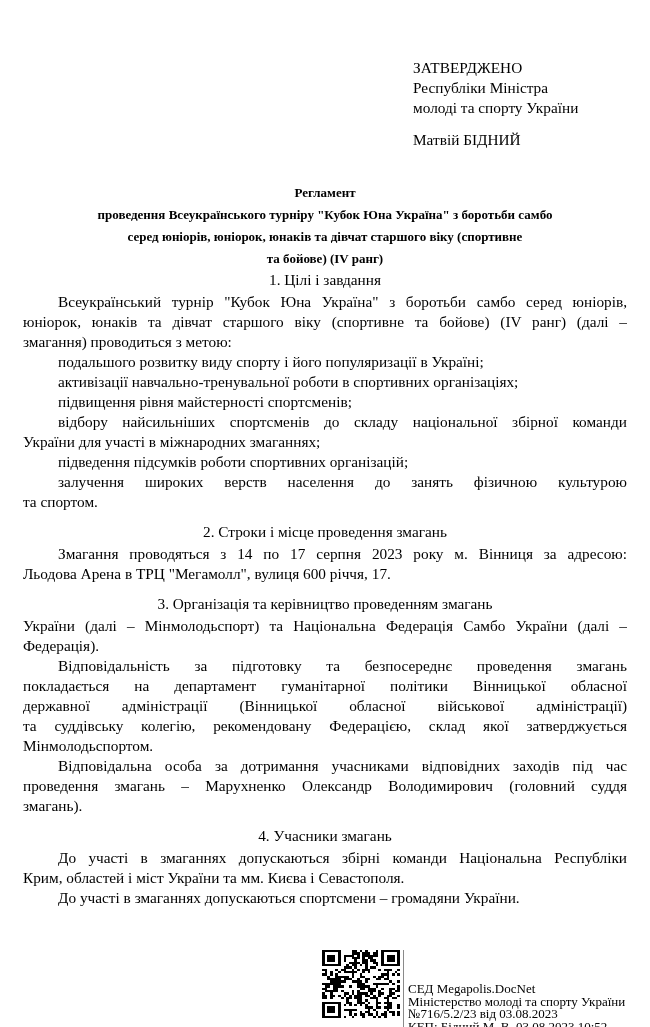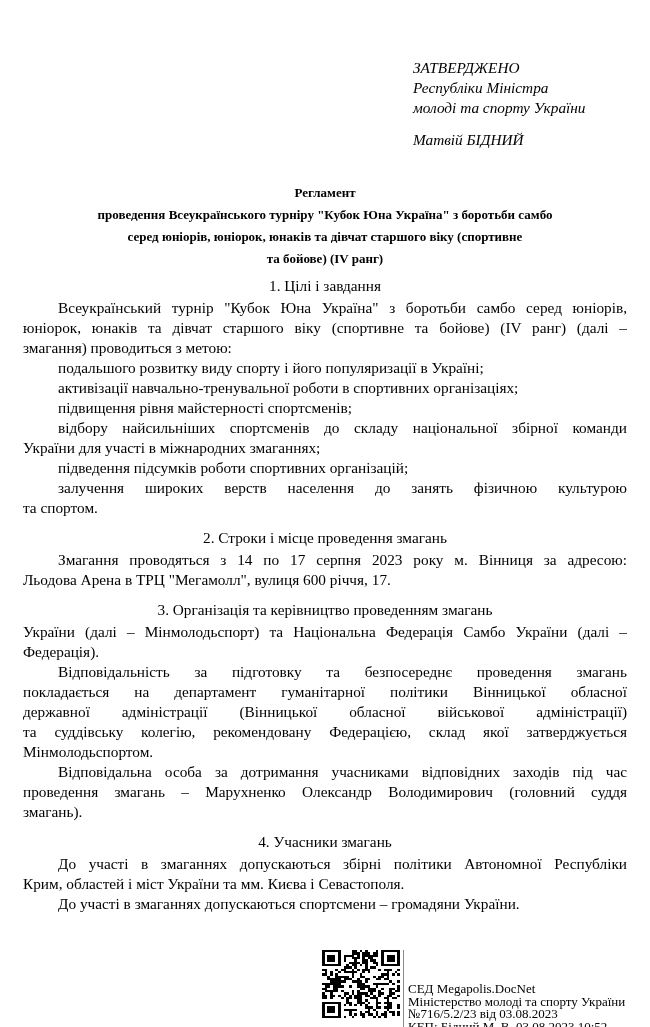--- a/index.html
+++ b/index.html
@@ -4,25 +4,25 @@
 <style>
   html,body{margin:0;padding:0;background:#fff;}
   body{width:650px;height:1027px;overflow:hidden;}
   .page{
     position:relative;width:650px;height:1027px;box-sizing:border-box;
     background:#ffffff;color:#000;
     font-family:"Liberation Serif","DejaVu Serif",serif;
     font-size:15.3px;line-height:20px;
     padding:58px 23px 0 23px;overflow:hidden;
   }
-  .approval{margin-left:390px;font-style:italic;}
+  .approval{margin-left:390px;}
   .approval-signer{margin-top:12px;}
   .doc-title{margin-top:32px;font-weight:bold;font-size:13px;line-height:22px;text-align:center;}
   .sec-h{text-align:center;margin:10px 0 2px 0;}
-  .h1-h{margin-top:6px;text-align:center;}
+  .h1-h{margin-top:0;text-align:center;}
   .jl{text-align:justify;text-align-last:justify;}
   .ll{text-align:left;}
   .ind{text-indent:35px;}
   .para{margin:0;}
   .stamp{position:absolute;left:322px;top:950px;display:flex;align-items:stretch;}
   .qr{width:78px;height:68px;display:block;}
   .stamp-sep{width:1px;background:#8a8a8a;margin-left:3px;}
   .stamp-text{margin-left:4px;font-size:13px;line-height:12.6px;white-space:nowrap;padding-top:1px;margin-top:32px;}
 </style>
 </head>
@@ -90,21 +90,21 @@
     <div class="ll">Мінмолодьспортом.</div>
   </div>
   <div class="para">
     <div class="jl ind">Відповідальна особа за дотримання учасниками відповідних заходів під час</div>
     <div class="jl">проведення змагань – Марухненко Олександр Володимирович (головний суддя</div>
     <div class="ll">змагань).</div>
   </div>
 
   <div class="sec-h">4. Учасники змагань</div>
   <div class="para">
-    <div class="jl ind">До участі в змаганнях допускаються збірні політики Автономної Республіки</div>
+    <div class="jl ind">До участі в змаганнях допускаються збірні команди Національна Республіки</div>
     <div class="ll">Крим, областей і міст України та мм. Києва і Севастополя.</div>
   </div>
   <div class="para">
     <div class="ll ind">До участі в змаганнях допускаються спортсмени – громадяни України.</div>
   </div>
 
   <div class="stamp">
     <svg class="qr" viewBox="0 0 29 29" preserveAspectRatio="none" xmlns="http://www.w3.org/2000/svg">
         <g fill="#000" shape-rendering="crispEdges">
           <rect x="11" y="0" width="1" height="1"></rect>

